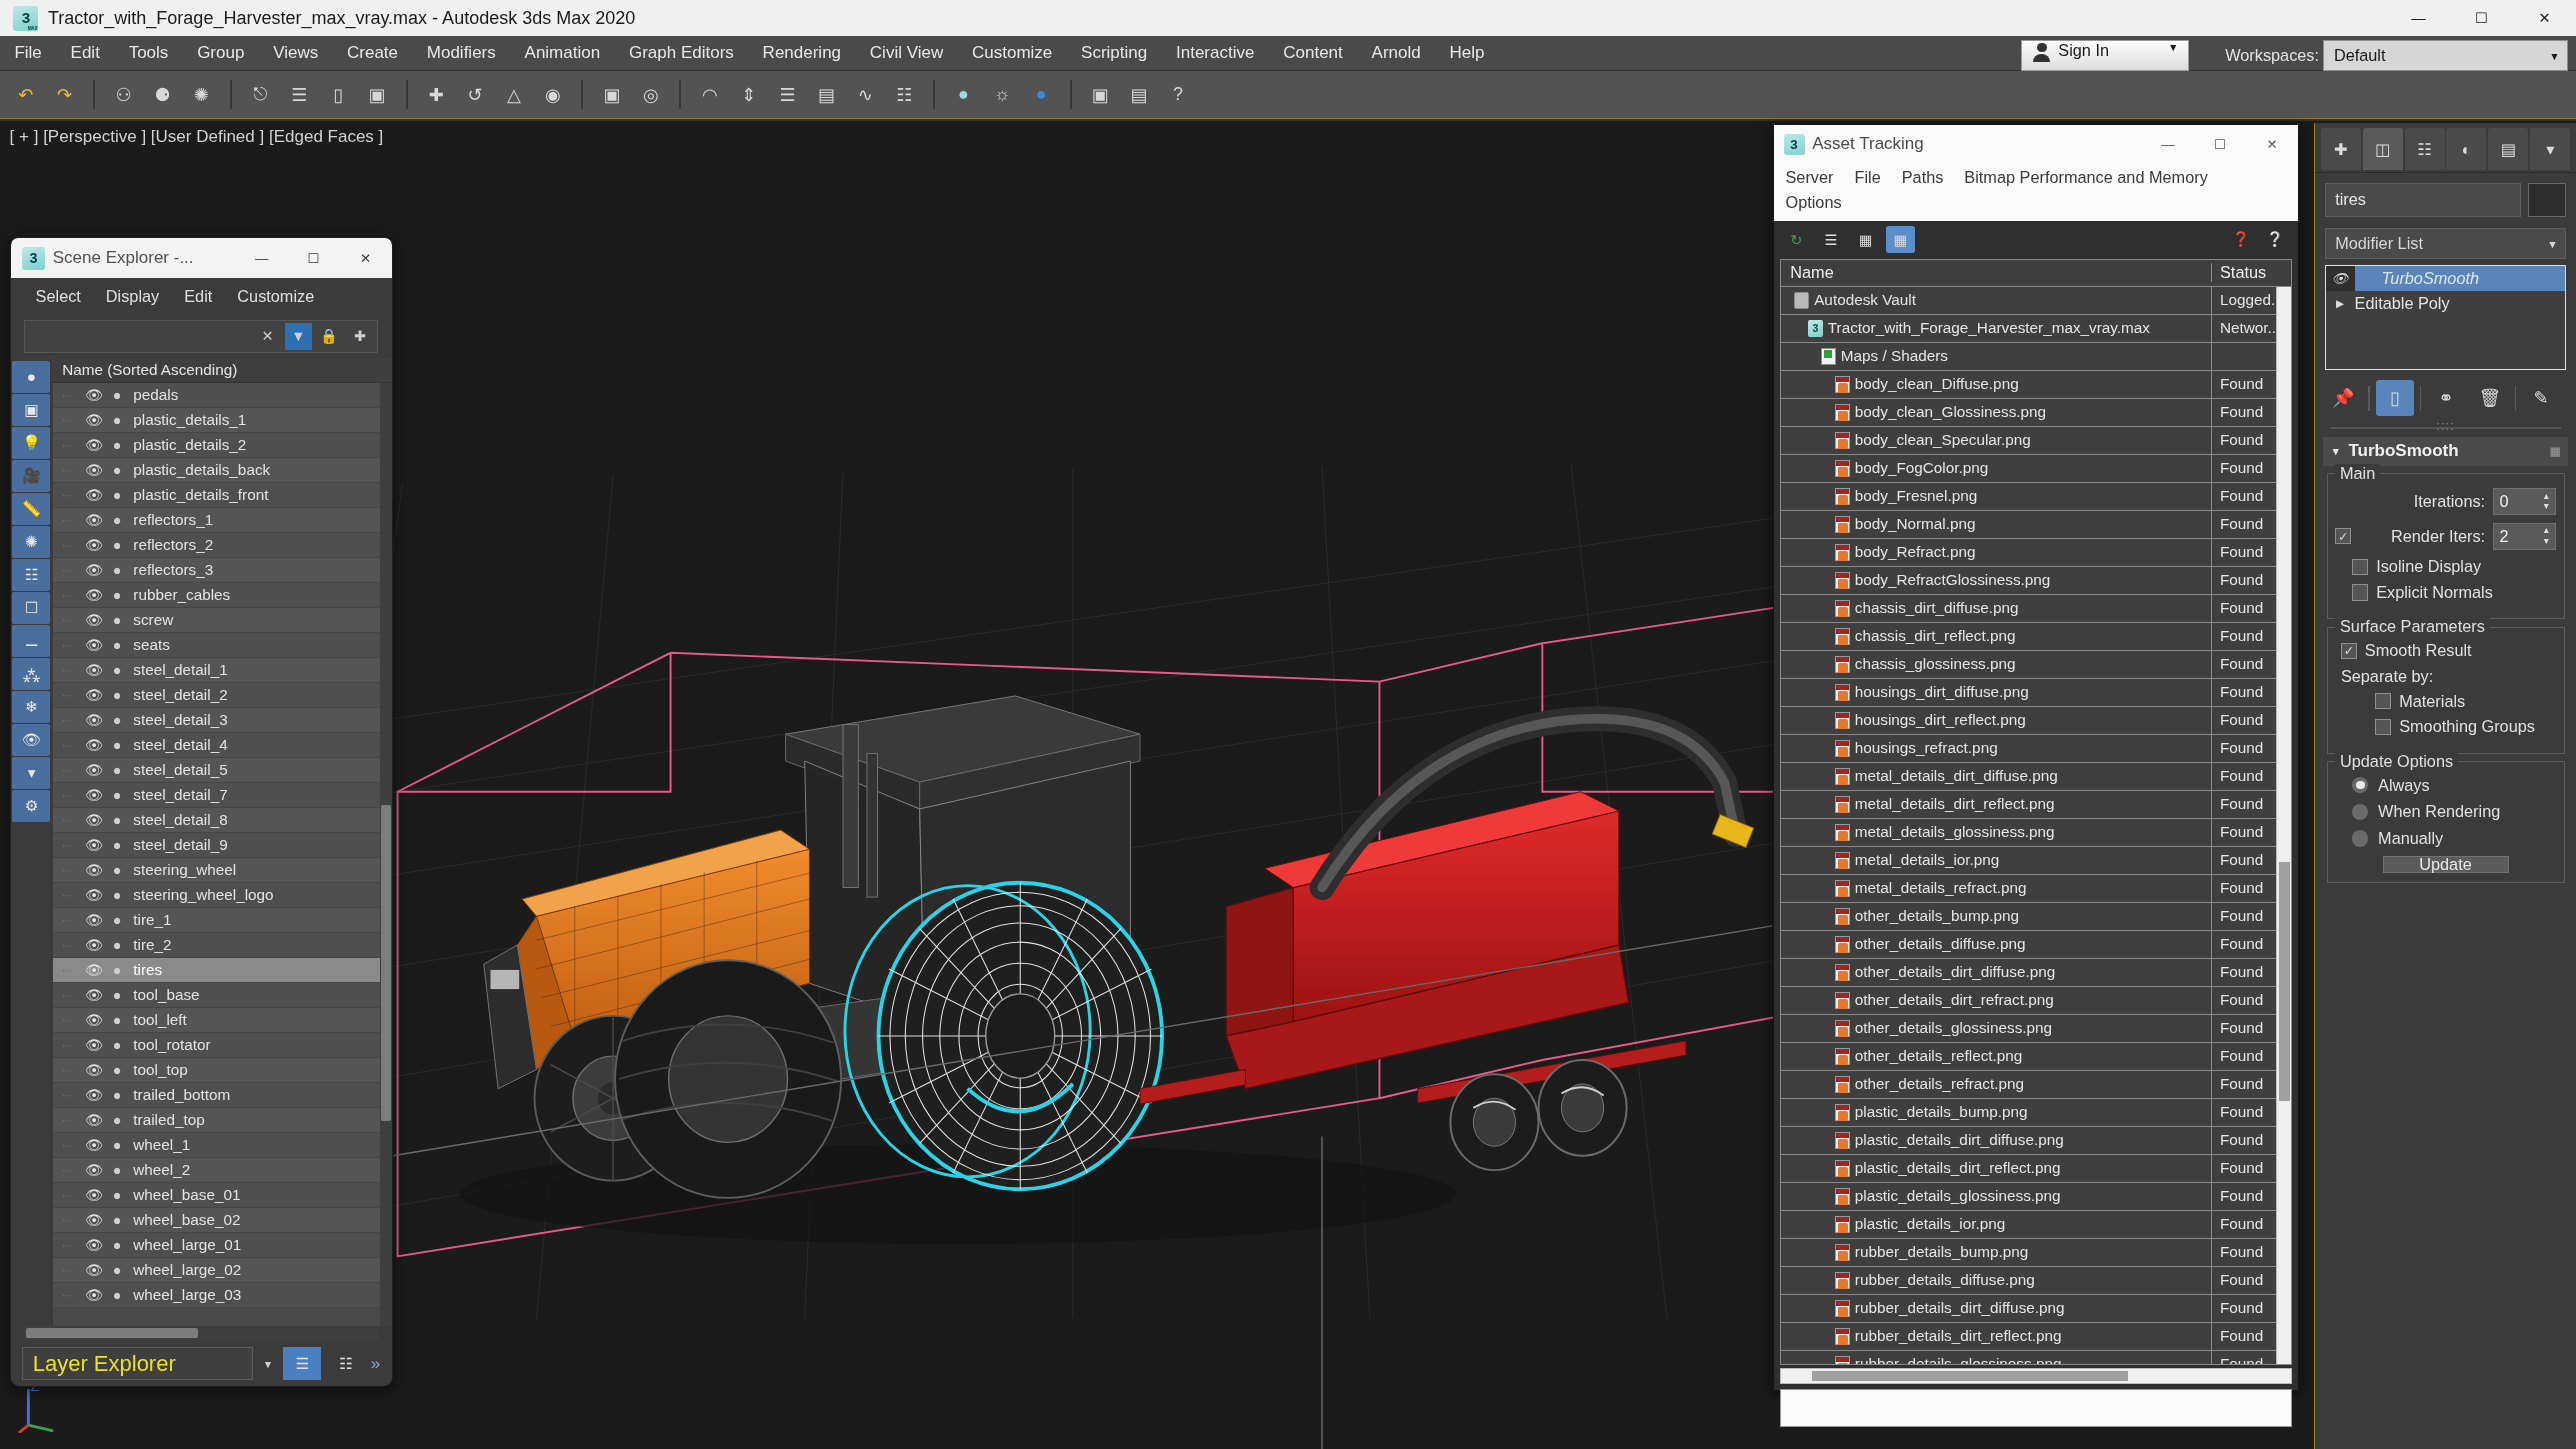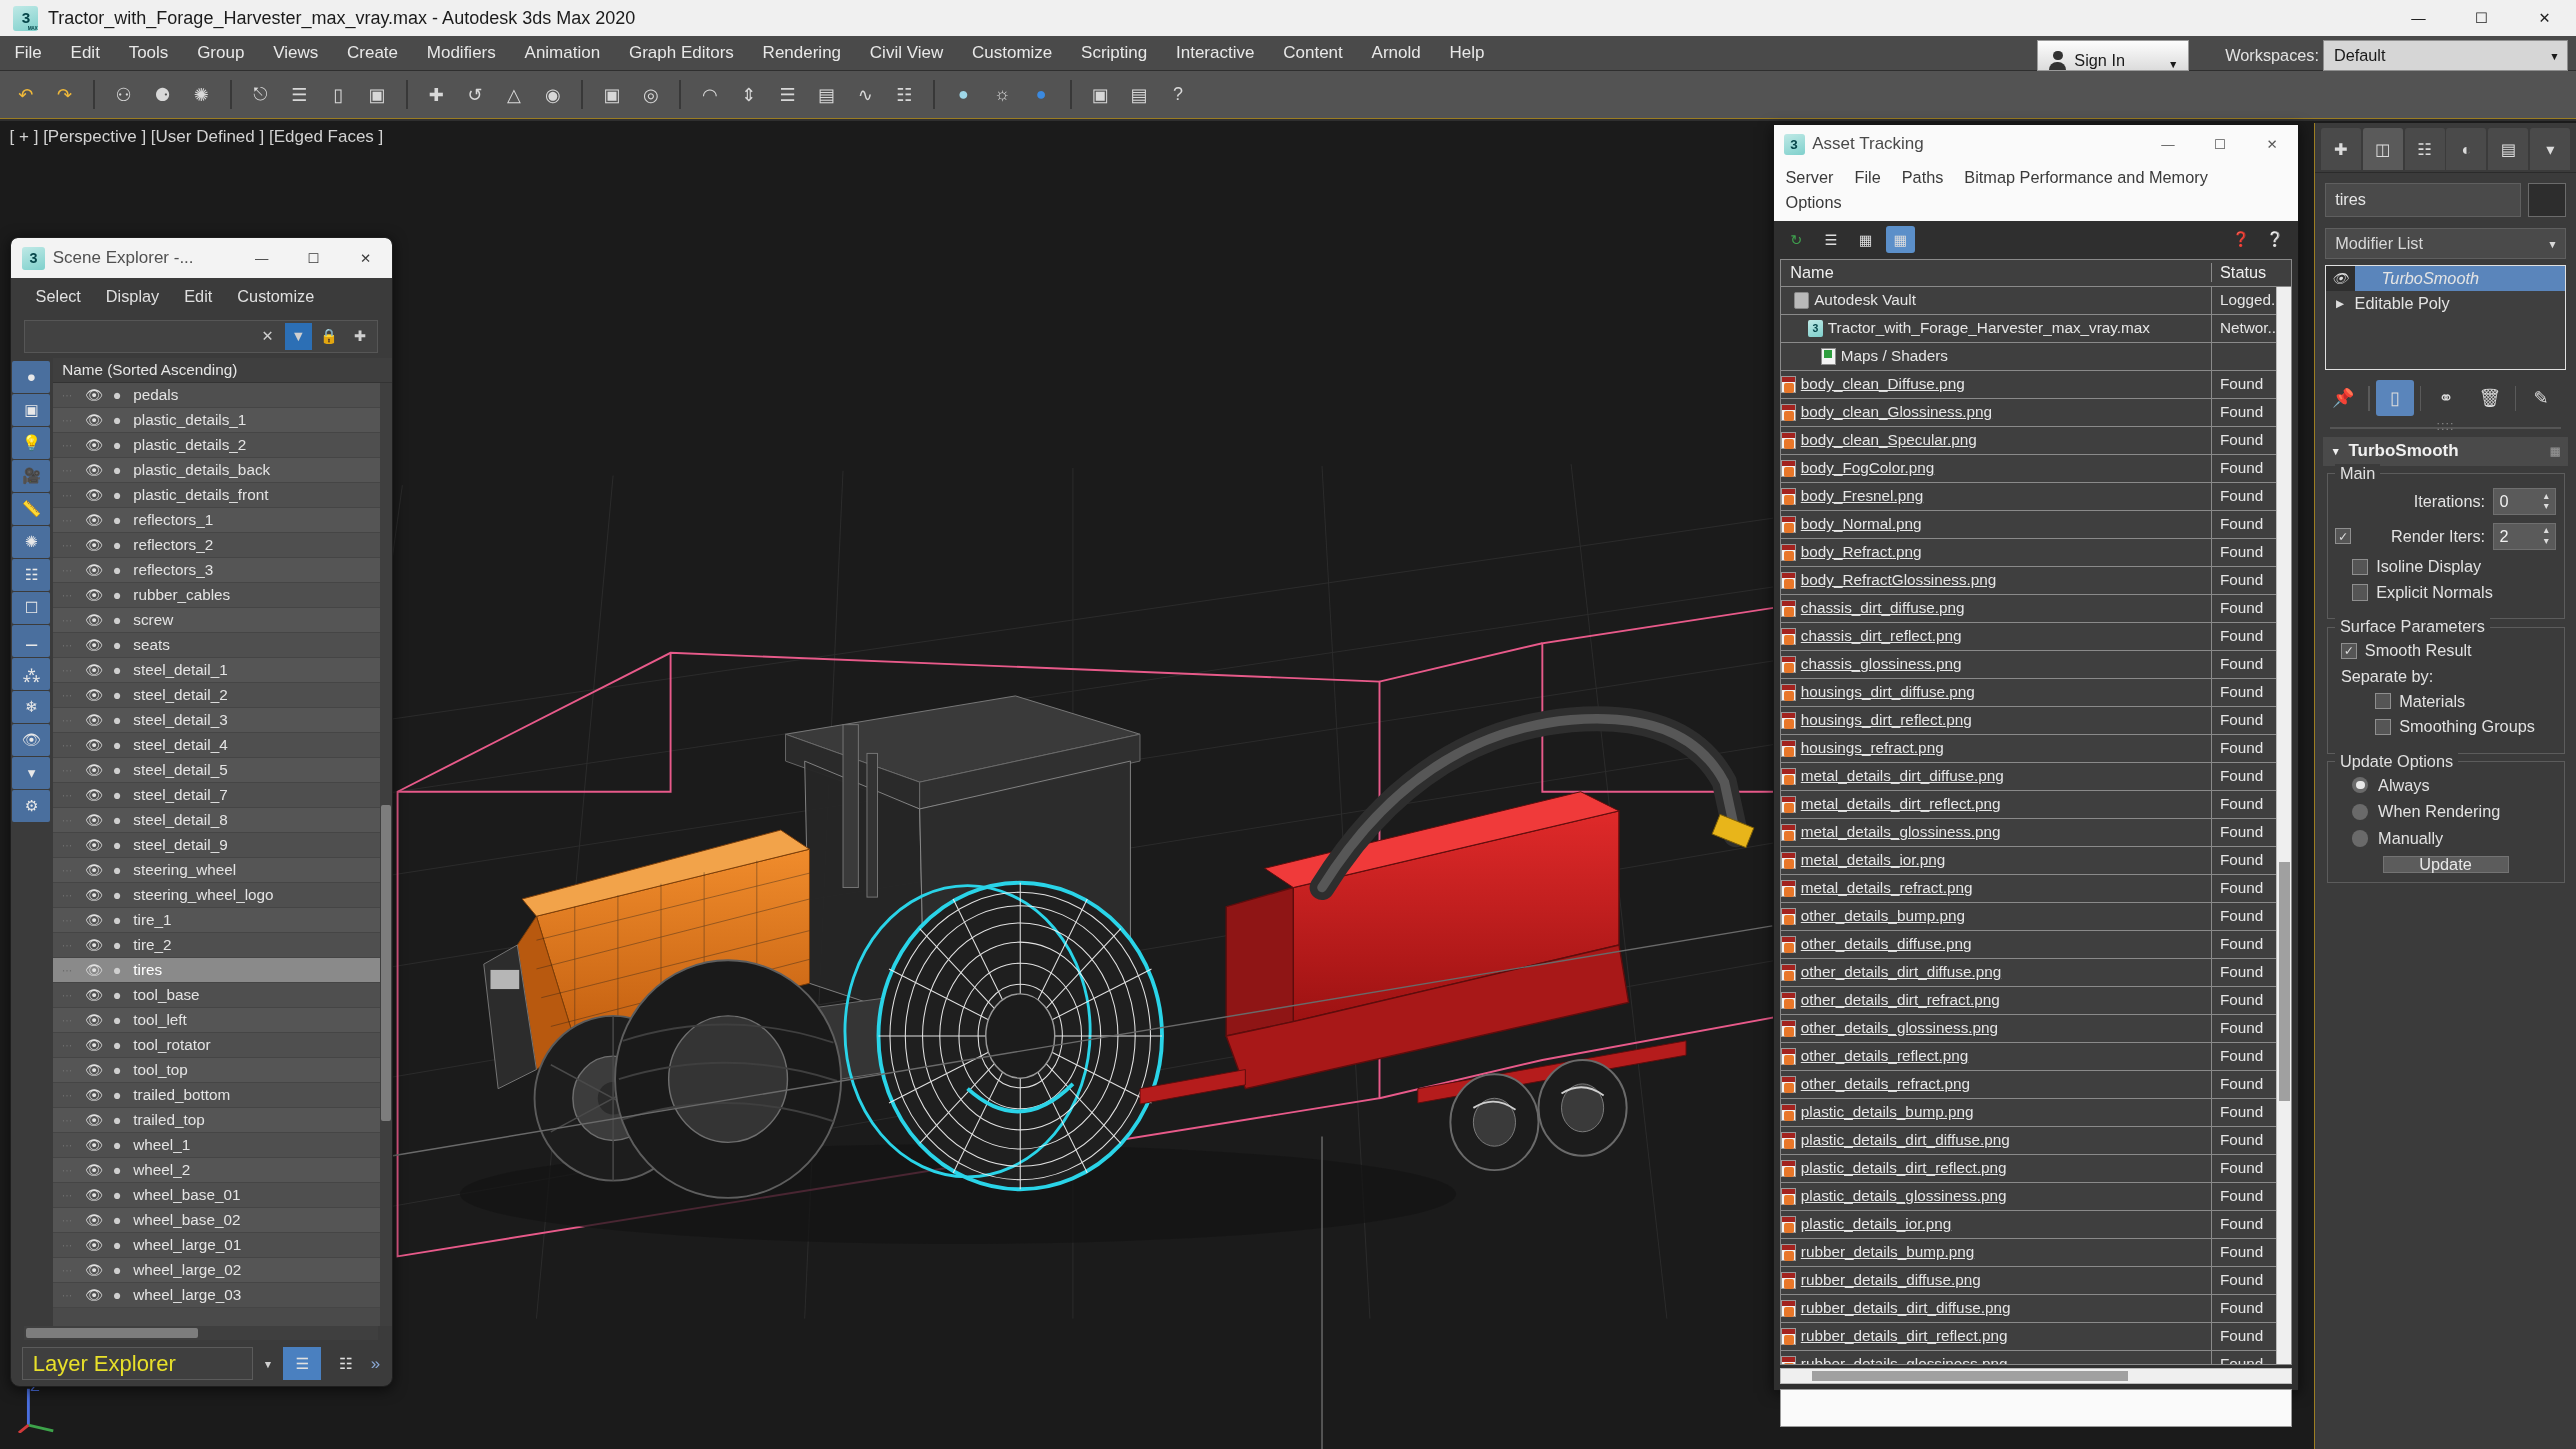--- a/index.html
+++ b/index.html
@@ -18,23 +18,23 @@
     font-size:4.8px; letter-spacing:-0.3px; }
   .tb-title { font-size:18px; color:#1b1b1b; }
   .tb-btns { margin-left:auto; display:flex; height:36px; }
   .tb-btn { width:63px; height:36px; display:flex; align-items:center;
     justify-content:center; color:#222; font-size:14.4px; }
 
   
   .menubar { position:absolute; left:0; top:36px; width:2576px; height:34px;
     background:#4a4a4a; display:flex; align-items:center; }
   .menu-item { padding:0 14.4px; font-size:17px; color:#e8e8e8; line-height:34px; }
-  .signin { position:absolute; right:387px; top:40px; width:152px; height:31px;
+  .signin { position:absolute; right:387px; top:40px; width:168px; height:31px;
     background:linear-gradient(#fdfdfd,#dcdcdc); border:1px solid #9a9a9a;
-    display:flex; align-items:flex-end; color:#1a1a1a; font-size:16.3px; }
+    display:flex; align-items:flex-start; color:#1a1a1a; font-size:16.3px; }
   .signin .pic { width:21px;height:21px; margin:0 5.7px 0 9.6px; position:relative;}
   .signin .pic:before{content:""; position:absolute; left:5.7px; top:1.9px;
     width:9.6px;height:9.6px;border-radius:50%;background:#333;}
   .signin .pic:after{content:""; position:absolute; left:1.9px; top:12.5px;
     width:17px;height:8.6px;border-radius:8.6px 8.6px 0 0;background:#333;}
   .signin .caret { margin-left:auto; margin-right:9.6px; font-size:10.5px; }
   .ws-label { position:absolute; right:257px; top:46px; font-size:16.3px; color:#e3e3e3;}
   .ws-combo { position:absolute; right:7.7px; top:40px; width:245px; height:31px;
     background:#d6d6d6; border:1px solid #8e8e8e; color:#1a1a1a; font-size:16.3px;
     display:flex; align-items:center; padding-left:9.6px;}
@@ -149,21 +149,21 @@
     background:#a3231f;}
   .fi.png:after{content:""; position:absolute;left:1.9px;top:6.7px;width:10.5px;height:9.6px;
     background:#e8772a; border-radius:1.9px;}
   .fi.max{ background:linear-gradient(160deg,#bfe9e6,#7fd0cc); border-radius:1.9px;
     color:#06464a; font-size:10.5px; font-weight:bold; text-align:center; line-height:17px;}
   .fi.vault{ background:#b9b9b9; border:1px solid #888; border-radius:1.9px;}
   .fi.maps{ background:#f4f4f4; border:1px solid #8d8d8d;}
   .fi.maps:after{content:""; position:absolute; left:1.9px; top:1px; width:8.6px;
     height:8.6px; background:#2f9e3f;}
   .ind0{ padding-left:13.4px;} .ind1{ padding-left:27px;}
-  .ind2{ padding-left:40px;} .ind3{ text-decoration:underline;}
+  .ind2{ padding-left:40px;} .ind3{ padding-left:54px;}
   .at-vscroll{ position:absolute; right:0; top:27px; bottom:0; width:15.3px;
     background:#efefef; border-left:1px solid #bbb;}
   .at-vscroll .thumb{ position:absolute; left:1.9px; top:575px; width:11.5px;
     height:239px; background:#a0a0a0;}
   .at-hscroll{ margin:3.8px 5.7px 0 5.7px; height:15.3px; background:#efefef;
     border:1px solid #bbb; position:relative;}
   .at-hscroll .thumb{ position:absolute; left:31px; top:1.9px; width:316px;
     height:9.6px; background:#a0a0a0;}
   .at-status{ margin:5.7px; height:38px; background:#fafafa; border:1px solid #9a9a9a;}
 

